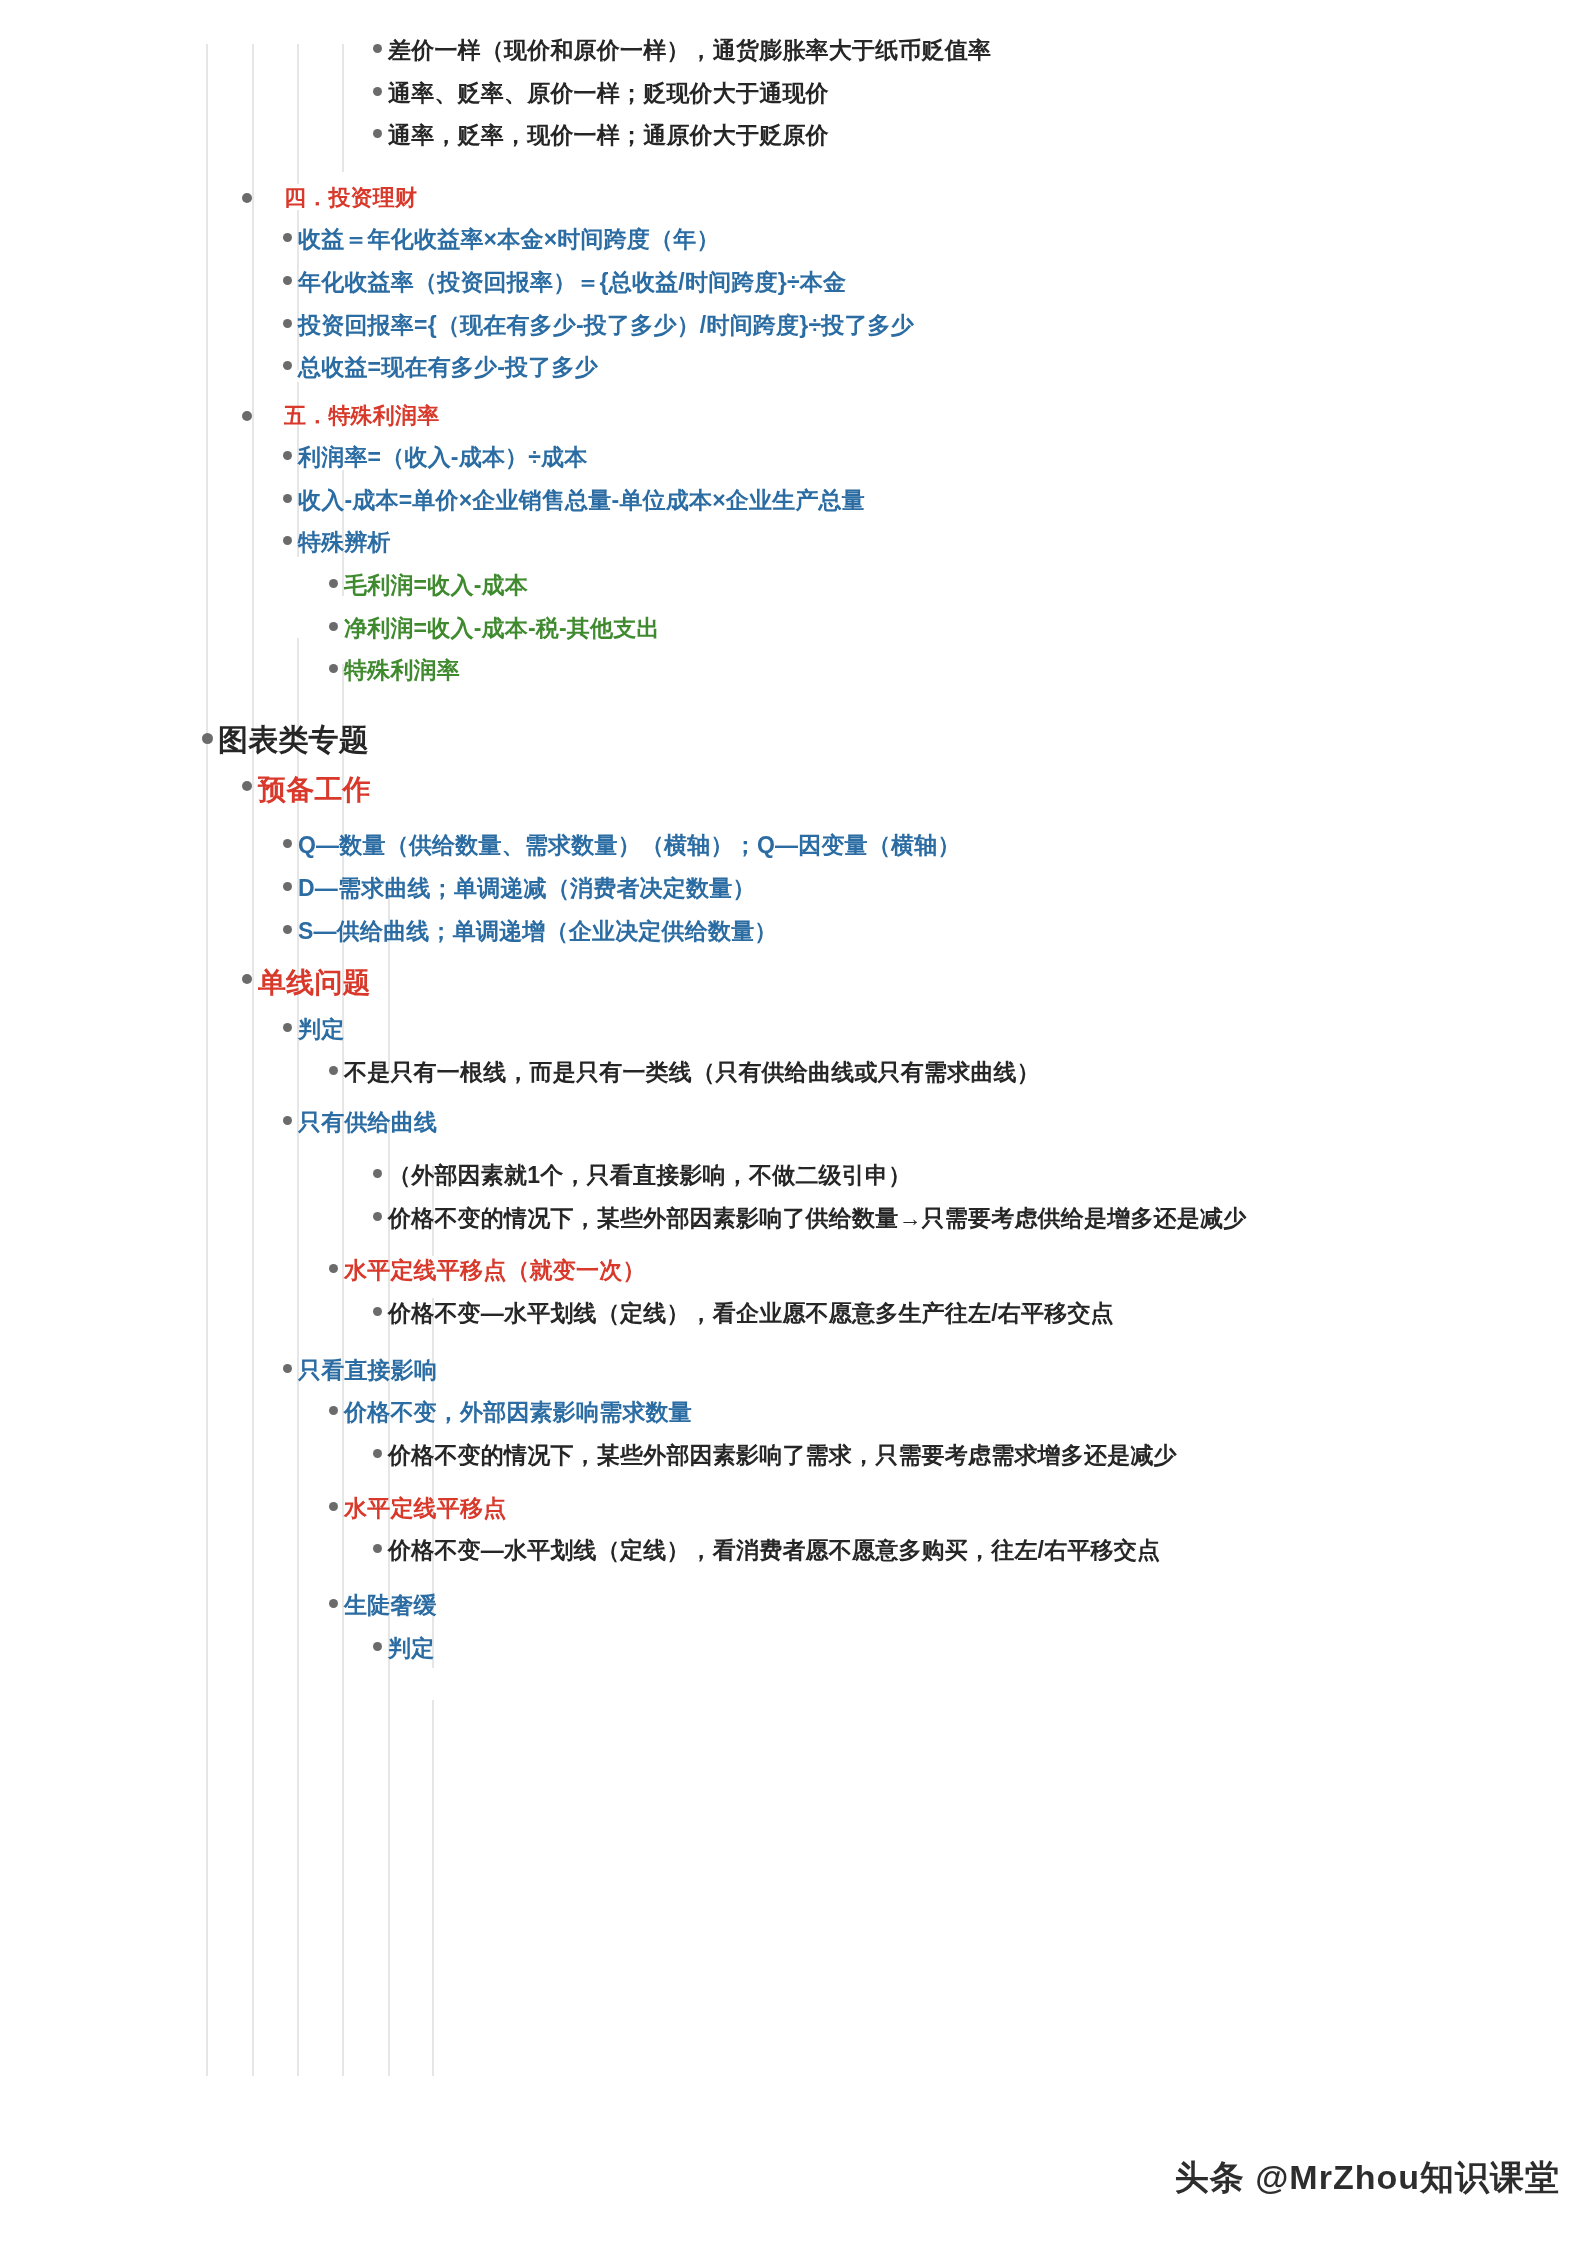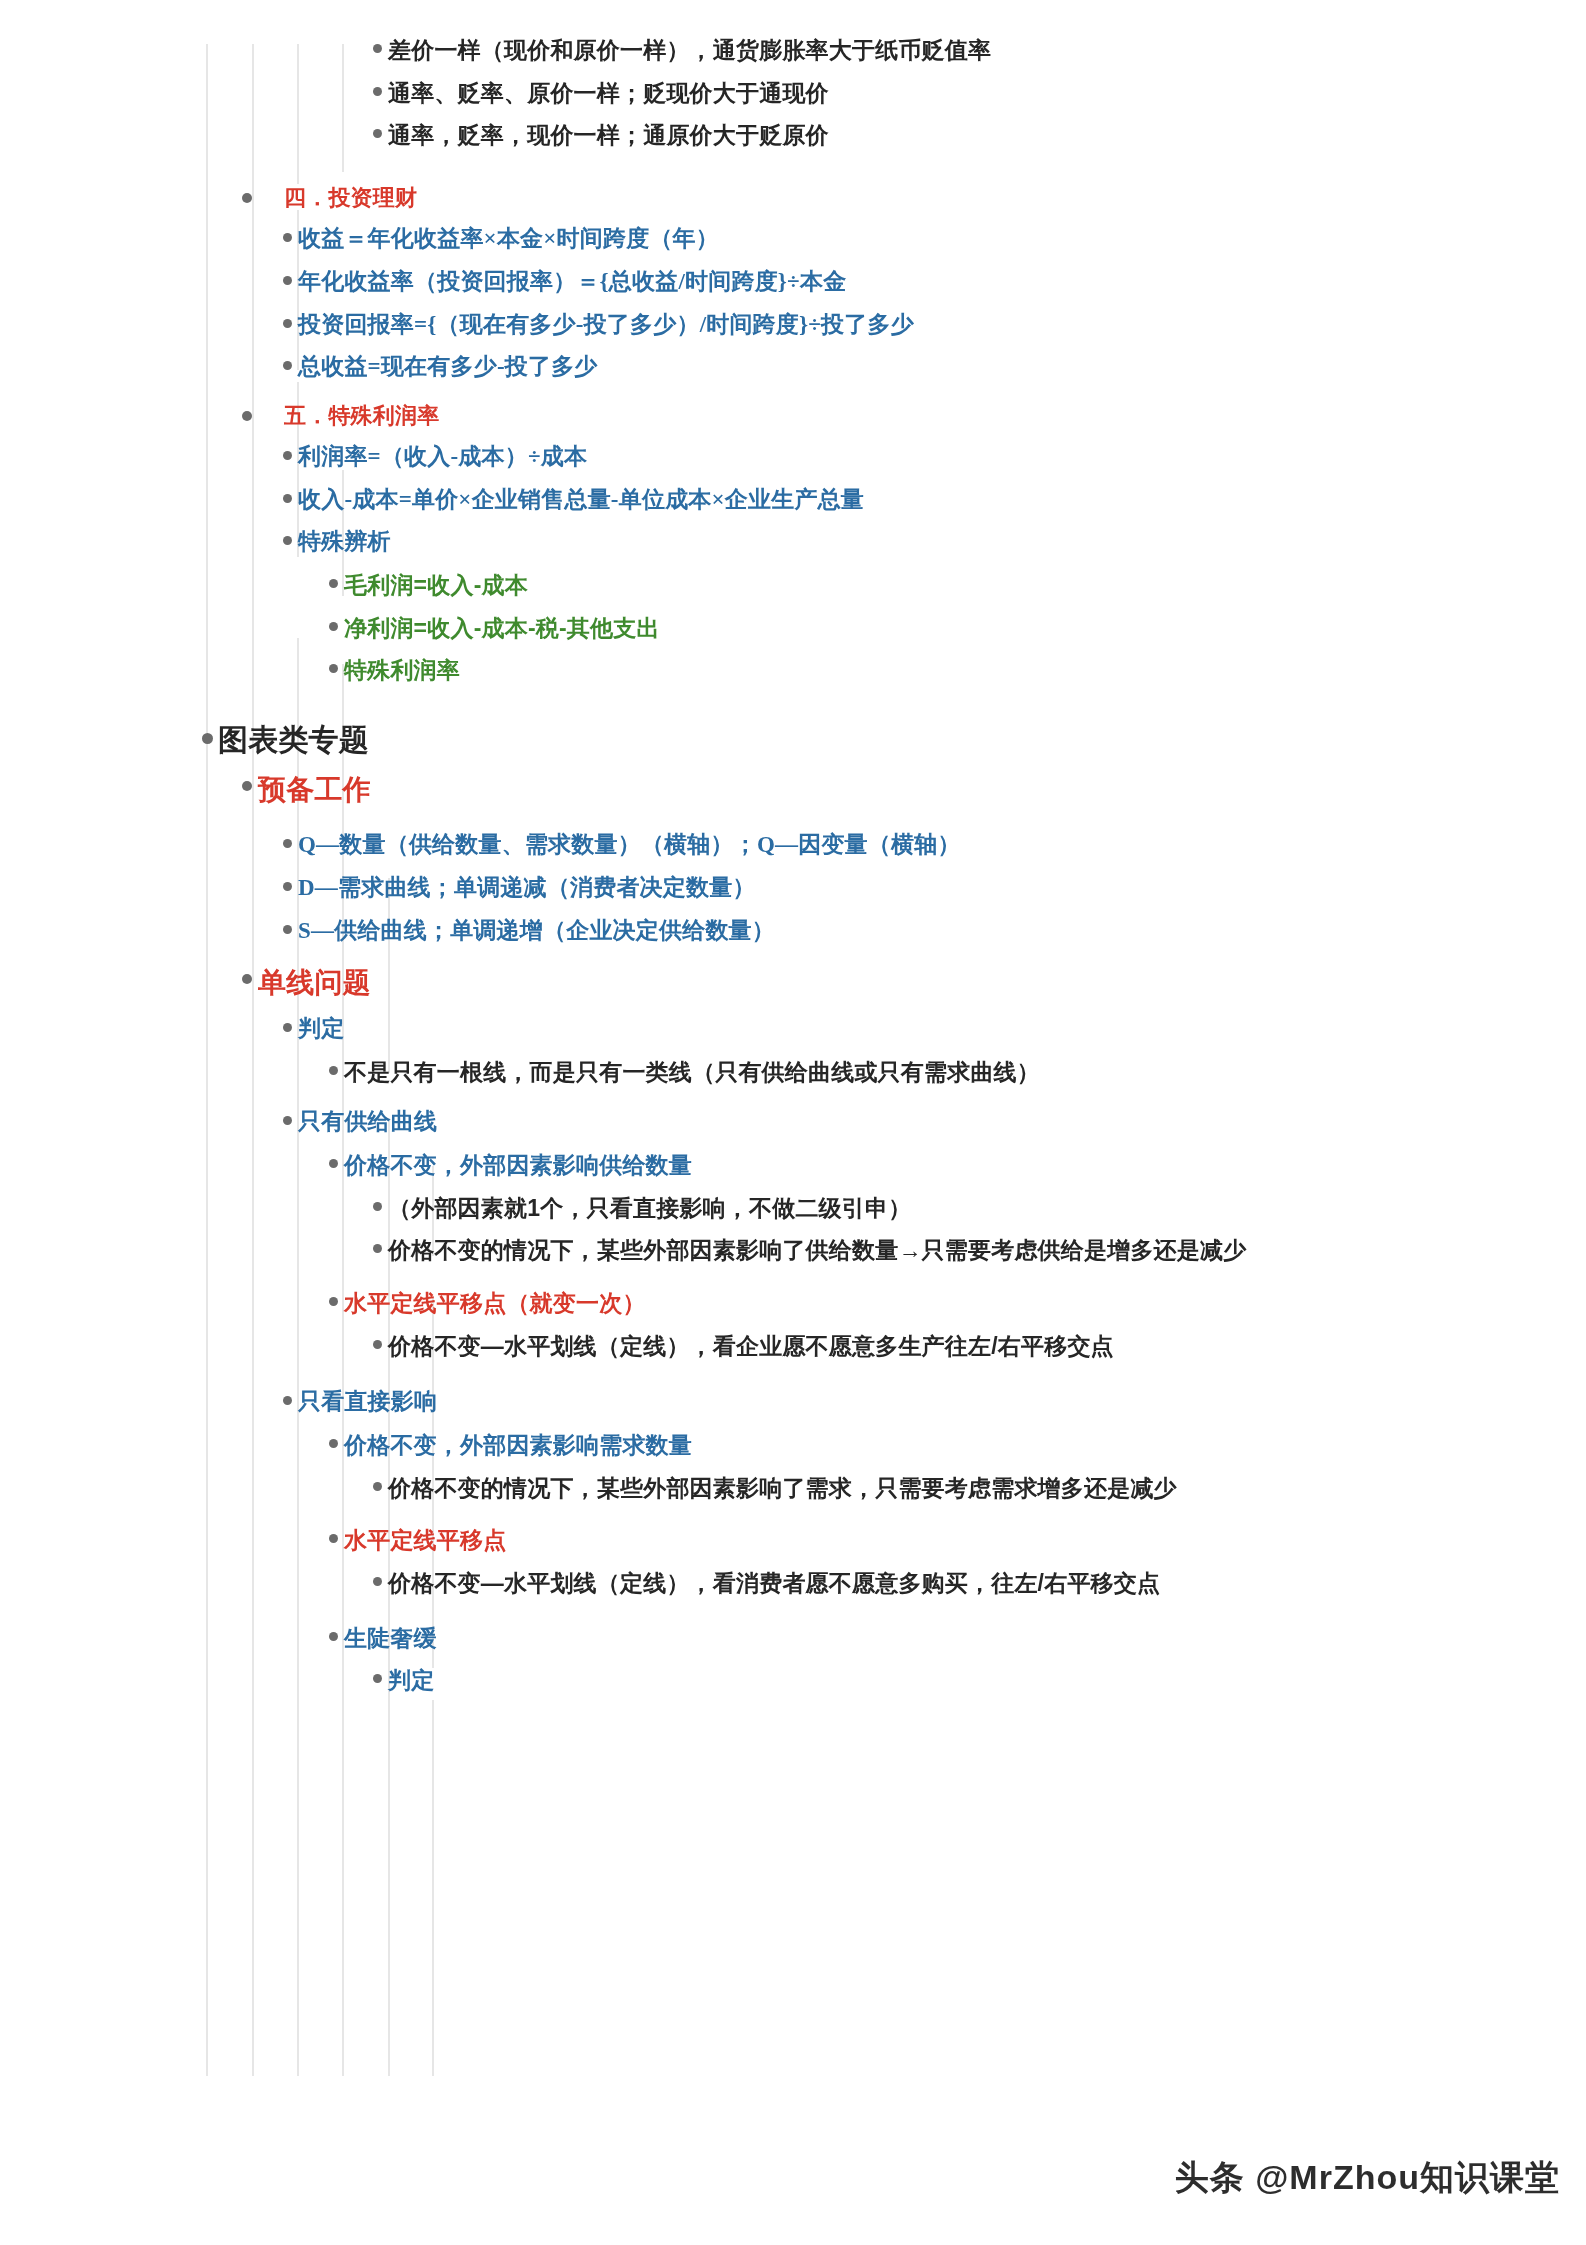--- a/index.html
+++ b/index.html
@@ -77,21 +77,21 @@
 
   
   .t-h1 { font-size: 30px; font-weight: bold; }
   .t-h2 { font-size: 28px; font-weight: bold; }
   .t-h3 { font-size: 22px; font-weight: bold; margin-left: 26px; }
   .t-bd { font-size: 23px; font-weight: bold; }
 
   
   .lv1 { margin-left: 196px;  max-width: 1180px; }
   .lv2 { margin-left: 236px;  max-width: 1160px; }
-  .lv3 { margin-left: 276px;  max-width: 1130px; font-family: Liberation Serif, serif; }
+  .lv3 { margin-left: 276px;  max-width: 1130px; }
   .lv4 { margin-left: 322px;  max-width: 1090px; }
   .lv5 { margin-left: 366px;  max-width: 1050px; }
 
   .gap-sm { height: 10px; }
   .gap-md { height: 20px; }
   .gap-lg { height: 30px; }
 
   
   #watermark {
     position: absolute;
@@ -304,26 +304,20 @@
 
     <div class="gap-md" style="height:18px;"></div>
 
     <div class="row lv3">
       <span class="bullet b-sm">
           <i></i>
         </span>
       <span class="txt t-bd c-blue">只有供给曲线</span>
     </div>
     <div class="gap-sm"></div>
-    <div class="row lv4">
-      <span class="bullet b-sm">
-          <i></i>
-        </span>
-      <span class="txt t-bd c-blue">价格不变，外部因素影响供给数量</span>
-    </div>
     <div class="gap-sm"></div>
     <div class="row lv5">
       <span class="bullet b-sm">
           <i></i>
         </span>
       <span class="txt t-bd c-black">（外部因素就1个，只看直接影响，不做二级引申）</span>
     </div>
     <div class="gap-sm"></div>
     <div class="row lv5">
       <span class="bullet b-sm">

